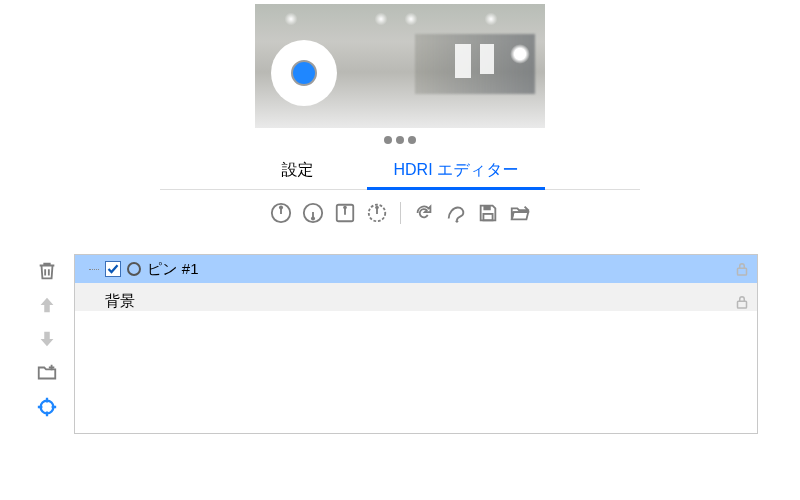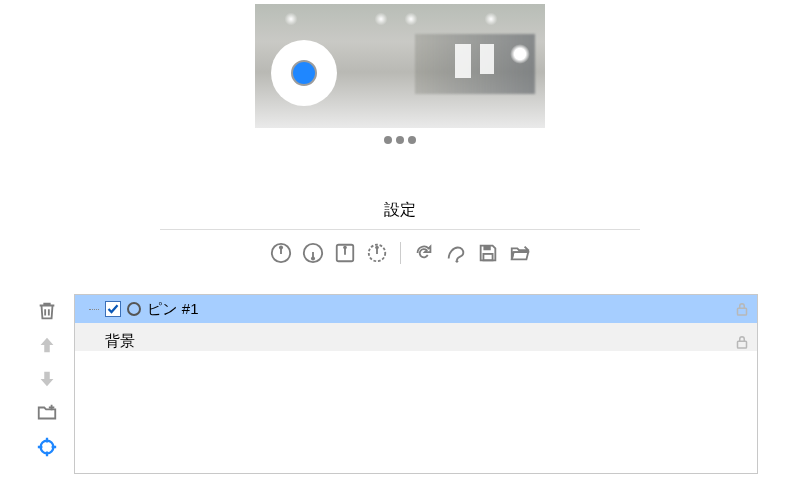--- a/index.html
+++ b/index.html
@@ -87,21 +87,20 @@
     gap: 40px;
     border-bottom: 1px solid #ddd;
     margin: 0 160px;
   }
   .tab {
     padding: 6px 20px 8px;
     font-size: 16px;
     cursor: pointer;
     position: relative;
     color: #000;
-    margin-top: 40px;
   }
   .tab.active {
     color: #0066ff;
   }
   .tab.active::after {
     content: "";
     position: absolute;
     left: -6px; right: -6px; bottom: -1px;
     height: 3px;
     background: #0066ff;
@@ -235,20 +234,21 @@
 </div>
 
 <div class="dots">
   <span></span>
     <span></span>
     <span></span>
 </div>
 
 <div class="tabs">
   <div class="tab">設定</div>
+  <div class="tab active">HDRI エディター</div>
 </div>
 
 <div class="toolbar">
   <div class="tool-btn">
     <svg viewBox="0 0 24 24">
         <circle cx="12" cy="12" r="10" fill="none" stroke="currentColor" stroke-width="2"></circle>
         <path d="M12 6v7" stroke="currentColor" stroke-width="2"></path>
         <circle cx="12" cy="6" r="2.2" fill="currentColor"></circle>
       </svg>
   </div>

